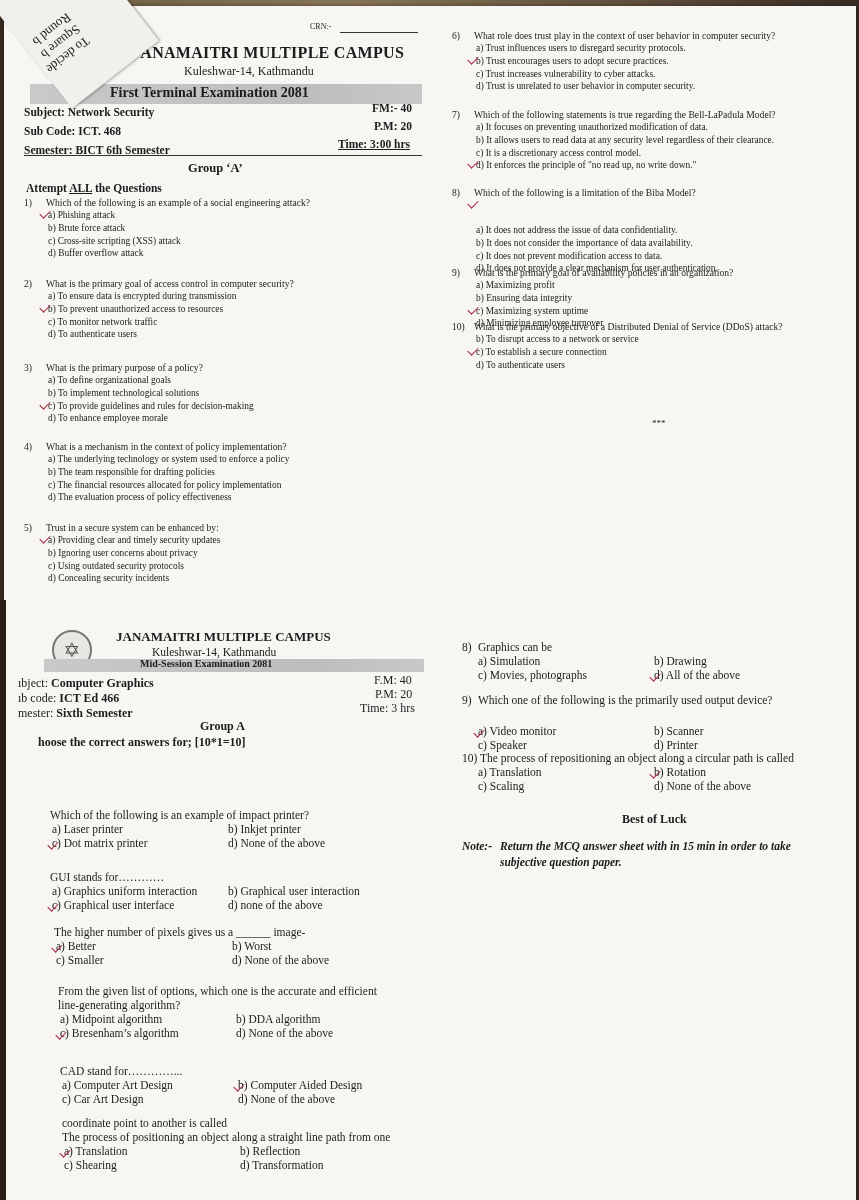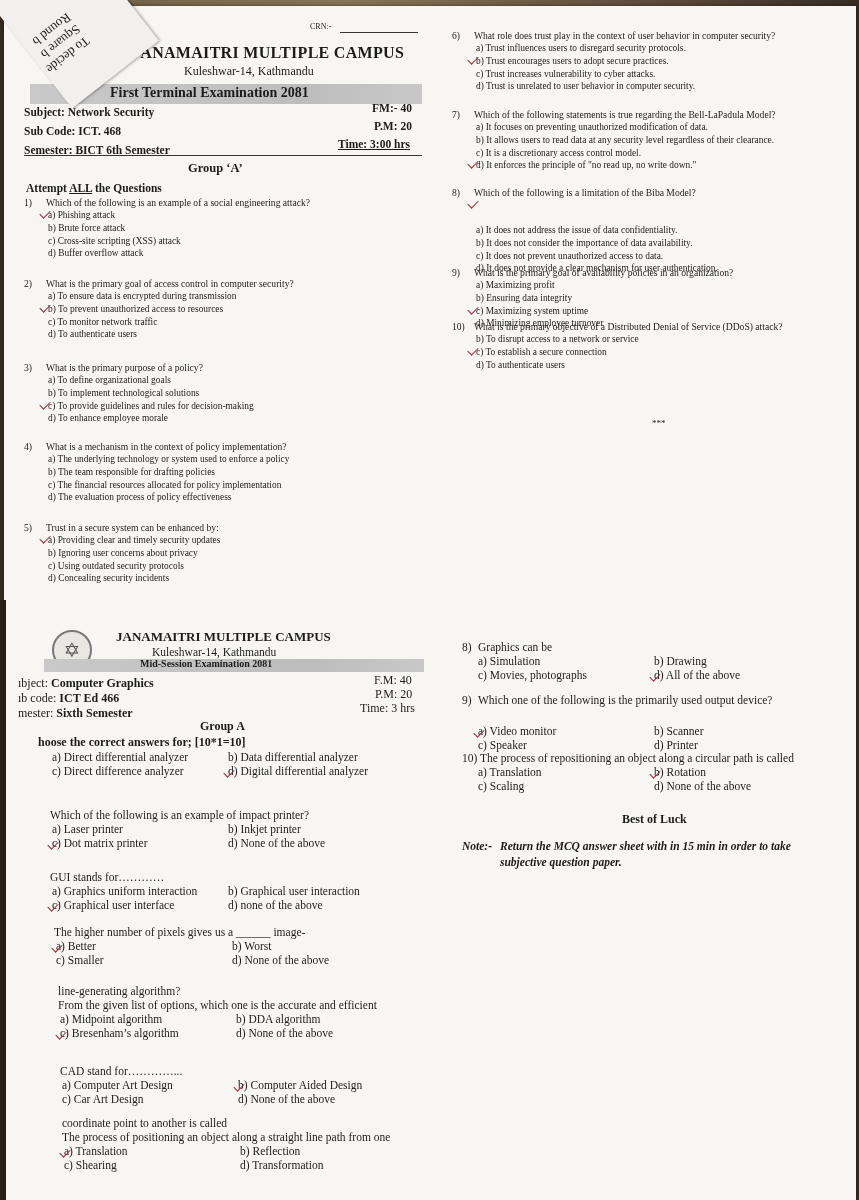--- a/index.html
+++ b/index.html
@@ -183,45 +183,39 @@
       <div class="opt" style="padding-left:24px; position:relative;">b)  It allows users to read data at any security level regardless of their clearance.</div>
       <div class="opt" style="padding-left:24px; position:relative;">c)  It is a discretionary access control model.</div>
       <div class="opt" style="padding-left:24px; position:relative;">d)  It enforces the principle of "no read up, no write down."</div>
       <span class="tick" style="left: 16px; top: 52.4px;"></span>
     </div>
     <div class="abs" style="left:448px; top:180px;">
       <div class="q"><span style="display:inline-block; width:22px;">8)</span><span>Which of the following is a limitation of the Biba Model?</span></div>
       <div class="opt" style="padding-left:24px; position:relative;margin-top:25px;">a)  It does not address the issue of data confidentiality.</div>
       <span class="tick" style="left: 16px; top: 14px;"></span>
       <div class="opt" style="padding-left:24px; position:relative;">b)  It does not consider the importance of data availability.</div>
-      <div class="opt" style="padding-left:24px; position:relative;">c)  It does not prevent unauthorized access to data.</div>
+      <div class="opt" style="padding-left:24px; position:relative;">c)  It does not prevent modification access to data.</div>
       <div class="opt" style="padding-left:24px; position:relative;">d)  It does not provide a clear mechanism for user authentication.</div>
     </div>
     <div class="abs" style="left:448px; top:260px;">
       <div class="q"><span style="display:inline-block; width:22px;">9)</span><span>What is the primary goal of availability policies in an organization?</span></div>
       <div class="opt" style="padding-left:24px; position:relative;">a)  Maximizing profit</div>
       <div class="opt" style="padding-left:24px; position:relative;">b)  Ensuring data integrity</div>
       <div class="opt" style="padding-left:24px; position:relative;">c)  Maximizing system uptime</div>
       <span class="tick" style="left: 16px; top: 39.6px;"></span>
       <div class="opt" style="padding-left:24px; position:relative;">d)  Minimizing employee turnover</div>
     </div>
     <div class="abs" style="left:448px; top:314px;">
       <div class="q"><span style="display:inline-block; width:22px;">10)</span><span>What is the primary objective of a Distributed Denial of Service (DDoS) attack?</span></div>
       <div class="opt" style="padding-left:24px; position:relative;">b)  To disrupt access to a network or service</div>
       <span class="tick" style="left: 16px; top: 26.8px;"></span>
       <div class="opt" style="padding-left:24px; position:relative;">c)  To establish a secure connection</div>
       <div class="opt" style="padding-left:24px; position:relative;">d)  To authenticate users</div>
     </div>
     <div class="abs" style="left:46px; top:744px;">
-      <div style="display:grid; grid-template-columns:176px auto; padding-left:2px; position:relative;">
-        <div class="opt2" style="position:relative;">a) Direct differential analyzer</div>
-        <div class="opt2" style="position:relative;">b) Data differential analyzer</div>
-        <div class="opt2" style="position:relative;">c) Direct difference analyzer</div>
-        <div class="opt2" style="position:relative;">d) Digital differential analyzer<span class="tick" style="left:-4px; top:5px;"></span></div>
-      </div>
     </div>
     <div class="abs" style="left:46px; top:802px;">
       <div class="q2"><span>Which of the following is an example of impact printer?</span></div>
       <div style="display:grid; grid-template-columns:176px auto; padding-left:2px; position:relative;">
         <div class="opt2" style="position:relative;">a) Laser printer</div>
         <div class="opt2" style="position:relative;">b) Inkjet printer</div>
         <div class="opt2" style="position:relative;">c) Dot matrix printer<span class="tick" style="left:-4px; top:5px;"></span></div>
         <div class="opt2" style="position:relative;">d) None of the above</div>
       </div>
     </div>
@@ -237,22 +231,22 @@
     <div class="abs" style="left:50px; top:919px;">
       <div class="q2"><span>The higher number of pixels gives us a ______ image-</span></div>
       <div style="display:grid; grid-template-columns:176px auto; padding-left:2px; position:relative;">
         <div class="opt2" style="position:relative;">a) Better<span class="tick" style="left:-4px; top:5px;"></span></div>
         <div class="opt2" style="position:relative;">b) Worst</div>
         <div class="opt2" style="position:relative;">c) Smaller</div>
         <div class="opt2" style="position:relative;">d) None of the above</div>
       </div>
     </div>
     <div class="abs" style="left:54px; top:978px;">
+      <div class="q2"><span>From the given list of options, which one is the accurate and efficient</span></div>
       <div class="q2">line-generating algorithm?</div>
-      <div class="q2"><span>From the given list of options, which one is the accurate and efficient</span></div>
       <div style="display:grid; grid-template-columns:176px auto; padding-left:2px; position:relative;">
         <div class="opt2" style="position:relative;">a) Midpoint algorithm</div>
         <div class="opt2" style="position:relative;">b) DDA algorithm</div>
         <div class="opt2" style="position:relative;">c) Bresenham’s algorithm<span class="tick" style="left:-4px; top:5px;"></span></div>
         <div class="opt2" style="position:relative;">d) None of the above</div>
       </div>
     </div>
     <div class="abs" style="left:56px; top:1058px;">
       <div class="q2"><span>CAD stand for…………...</span></div>
       <div style="display:grid; grid-template-columns:176px auto; padding-left:2px; position:relative;">

